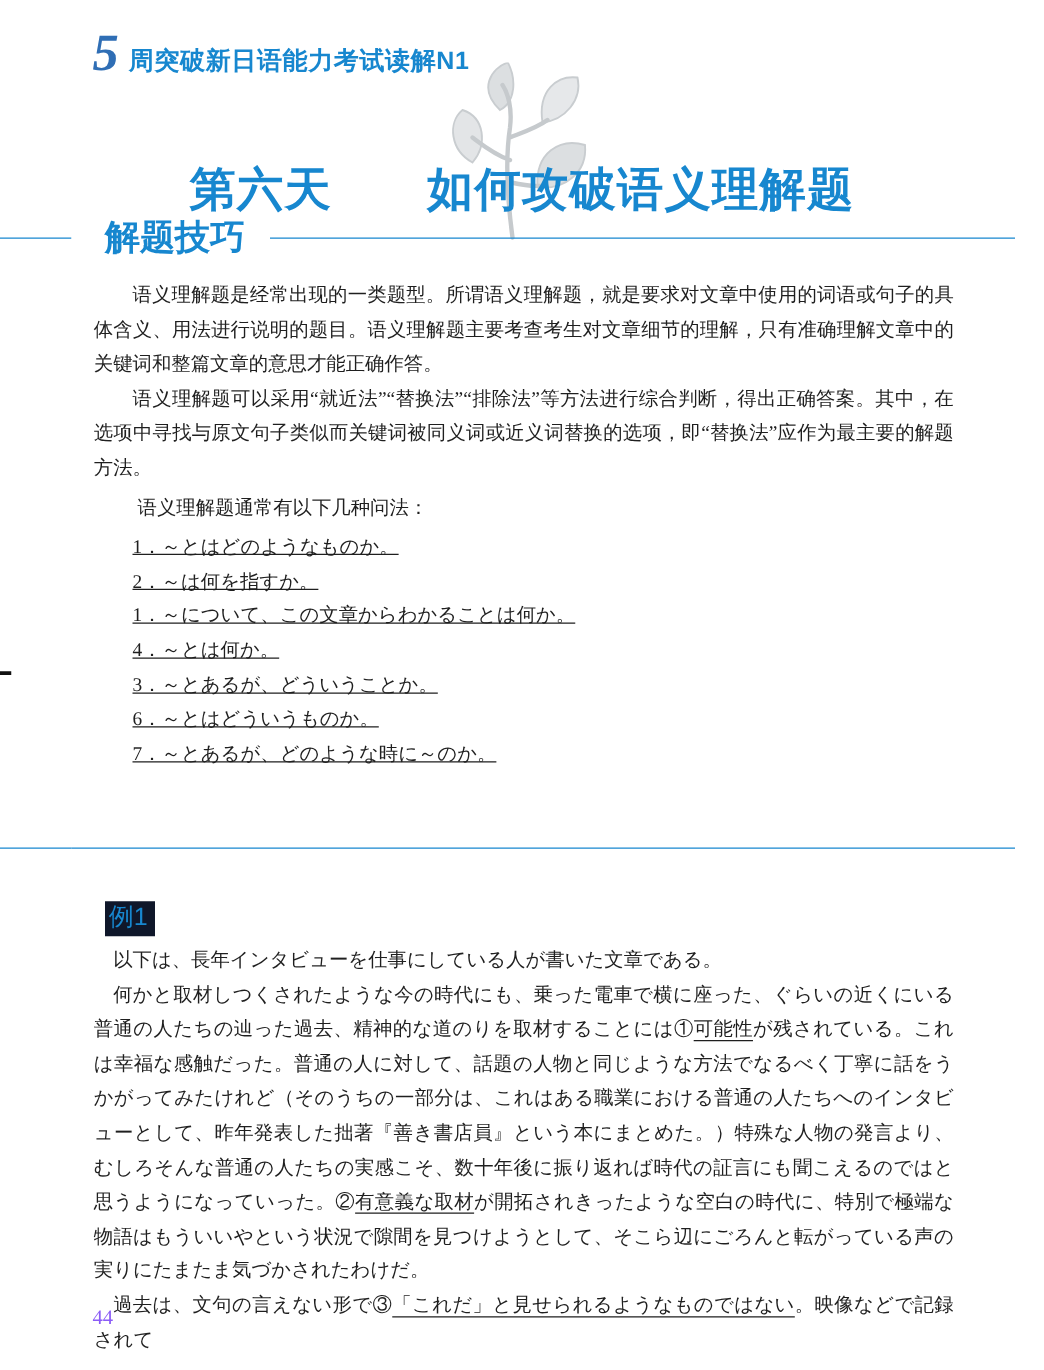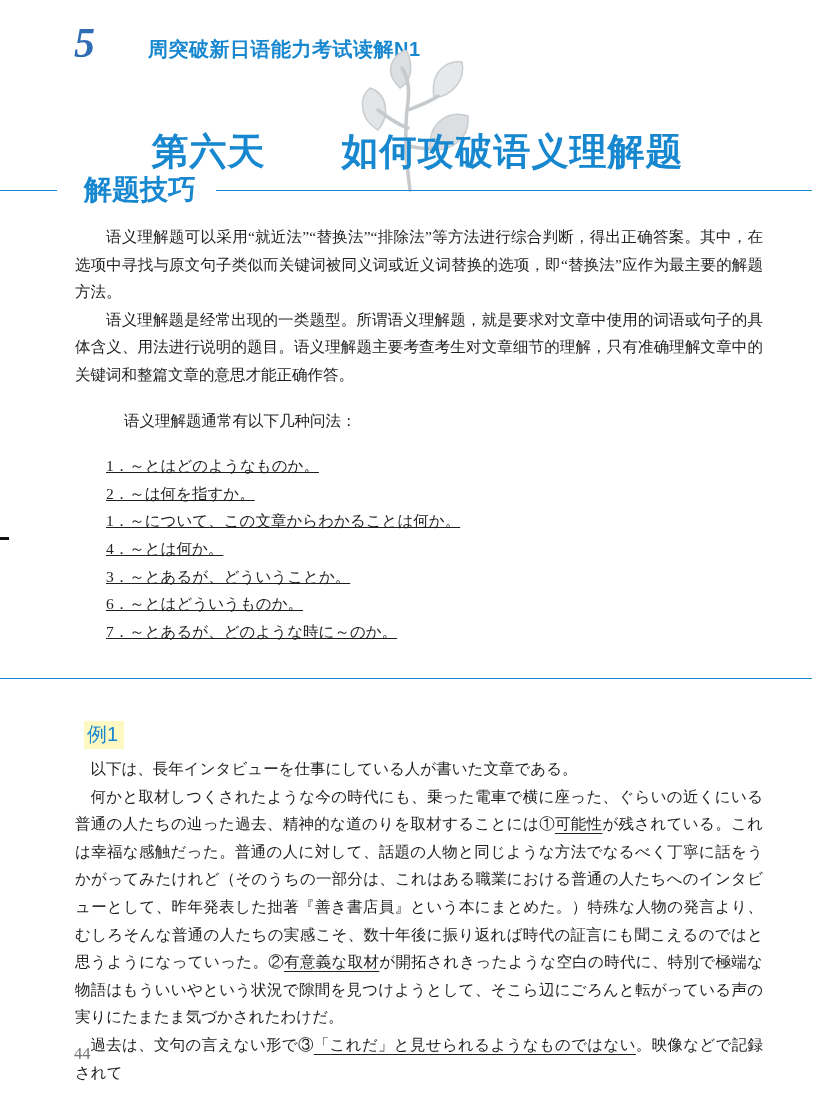--- a/index.html
+++ b/index.html
@@ -20,21 +20,20 @@
     font-style: italic; font-weight: bold;
     font-size: 42px; line-height: 42px;
     color: #2f6eb5;
     margin-right: 8px;
   }
   .series-title {
     font-family: "Liberation Sans", sans-serif;
     font-weight: bold; font-size: 20px; line-height: 30px;
     color: #1787cf;
     letter-spacing: 0.5px;
-    margin-left: 45px;
   }
 
   
   .watermark { top: 50px; left: 348px; width: 130px; height: 145px; z-index: 0; }
 
   
   .chapter-title {
     top: 102px; left: 0; width: 100%;
     text-align: center;
     font-family: "Liberation Sans", sans-serif;
@@ -64,42 +63,42 @@
   #sec2-heading { top: 658px; }
 
   
   .bodyblock {
     left: 75px; width: 688px;
     font-size: 15.5px; line-height: 27.6px;
     text-align: justify;
   }
   #technique-block { top: 223px; }
   .cn-para { margin: 0; text-indent: 2em; }
-  .cn-intro { margin: 18px; text-indent: 2em; }
+  .cn-intro { margin: 4px; text-indent: 2em; }
   .q-item { padding-left: 2em; text-decoration: underline; }
 
   
   .example-label-wrap { top: 721px; left: 84px; }
   .example-label {
     display: inline-block;
     font-family: "Liberation Sans", sans-serif;
     font-size: 20px; line-height: 27px;
     color: #1787cf;
-    background: #fef9c3;
+    background: #0f172a;
     padding: 0 6px 1px 3px;
   }
 
   
   #passage-block { top: 755px; }
   .jp-para { margin: 0; }
   .jp-para.indent { text-indent: 1em; }
   .u { text-decoration: underline; text-underline-offset: 4px; }
 
   
-  .page-number { top: 1044px; left: 74px; font-size: 16.5px; color: #737373; }
+  .page-number { top: 1044px; left: 74px; font-size: 16.5px; color: #8b5cf6; }
   .reg-mark { top: 537px; left: 0; width: 9px; height: 3px; background: #111; }
 </style>
 </head>
 <body>
 
 <div class="abs running-head">
   <span class="series-num">5</span>
   <span class="series-title">周突破新日语能力考试读解N1</span>
 </div>
 
@@ -115,22 +114,22 @@
 
 <h1 class="abs chapter-title">第六天　　如何攻破语义理解题</h1>
 
 <div class="abs section-heading" id="sec1-heading">
   <span class="rule rule-left"></span>
   <span class="txt">解题技巧</span>
   <span class="rule rule-right"></span>
 </div>
 
 <div class="abs bodyblock" id="technique-block">
+  <p class="cn-para">语义理解题是经常出现的一类题型。所谓语义理解题，就是要求对文章中使用的词语或句子的具体含义、用法进行说明的题目。语义理解题主要考查考生对文章细节的理解，只有准确理解文章中的关键词和整篇文章的意思才能正确作答。</p>
   <p class="cn-para">语义理解题可以采用“就近法”“替换法”“排除法”等方法进行综合判断，得出正确答案。其中，在选项中寻找与原文句子类似而关键词被同义词或近义词替换的选项，即“替换法”应作为最主要的解题方法。</p>
-  <p class="cn-para">语义理解题是经常出现的一类题型。所谓语义理解题，就是要求对文章中使用的词语或句子的具体含义、用法进行说明的题目。语义理解题主要考查考生对文章细节的理解，只有准确理解文章中的关键词和整篇文章的意思才能正确作答。</p>
   <p class="cn-intro">语义理解题通常有以下几种问法：</p>
   <div id="question-list">
       <div class="q-item">1．～とはどのようなものか。</div>
       <div class="q-item">2．～は何を指すか。</div>
       <div class="q-item">1．～について、この文章からわかることは何か。</div>
       <div class="q-item">4．～とは何か。</div>
       <div class="q-item">3．～とあるが、どういうことか。</div>
       <div class="q-item">6．～とはどういうものか。</div>
       <div class="q-item">7．～とあるが、どのような時に～のか。</div>
     </div>

